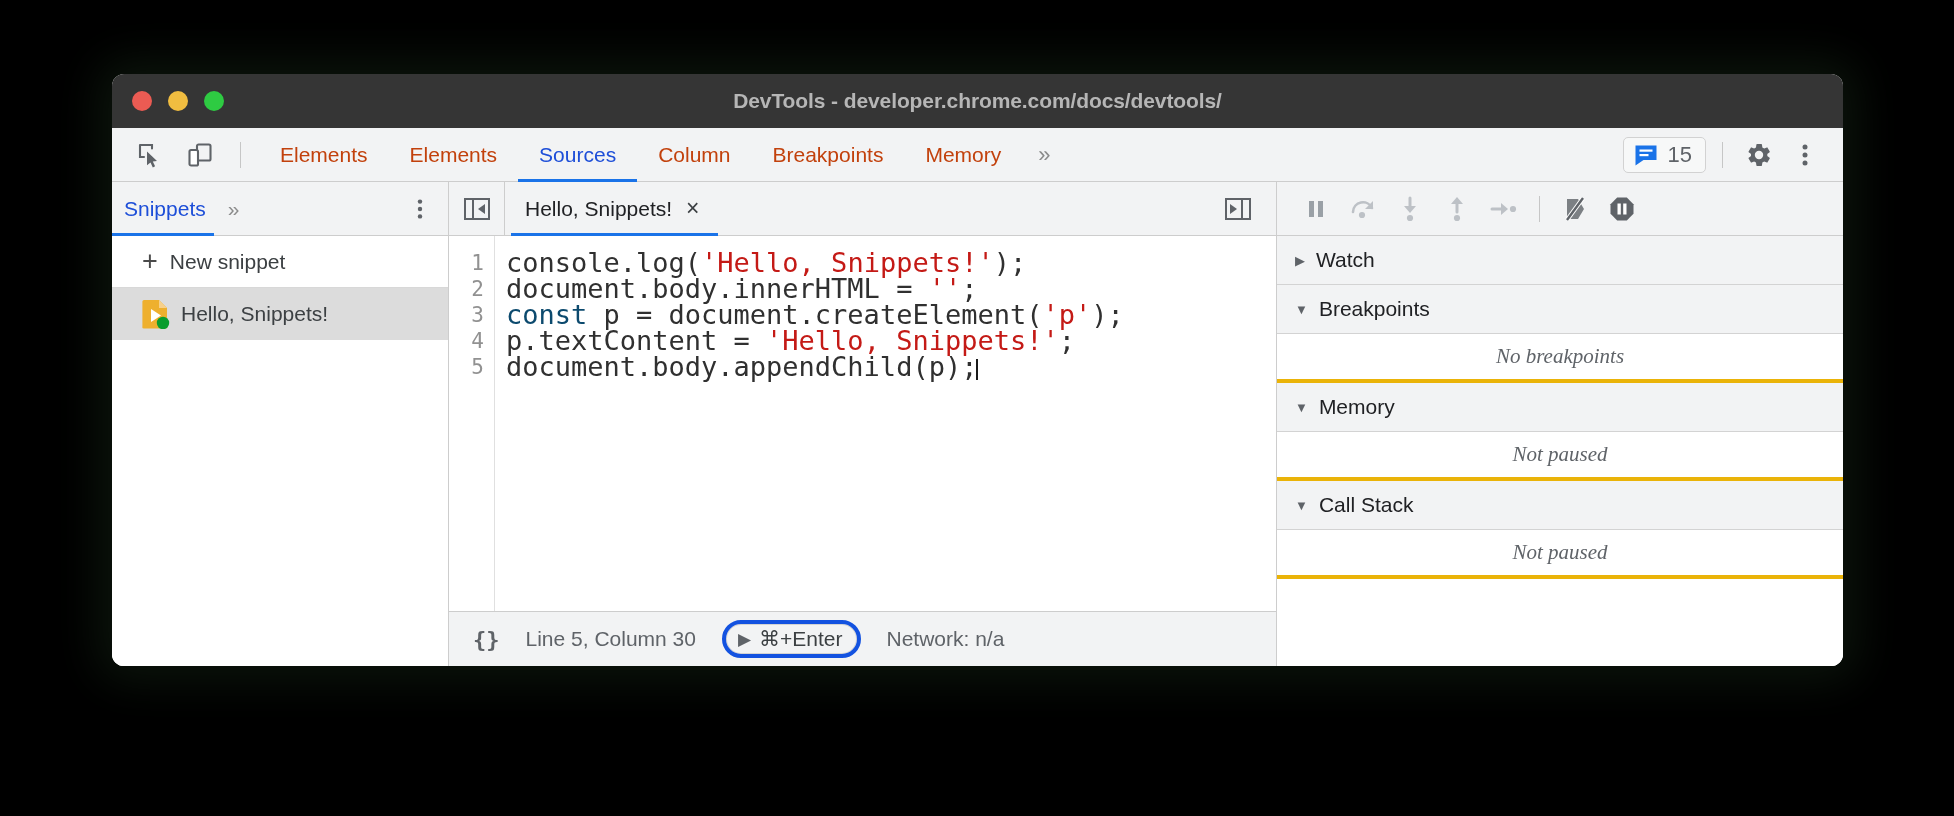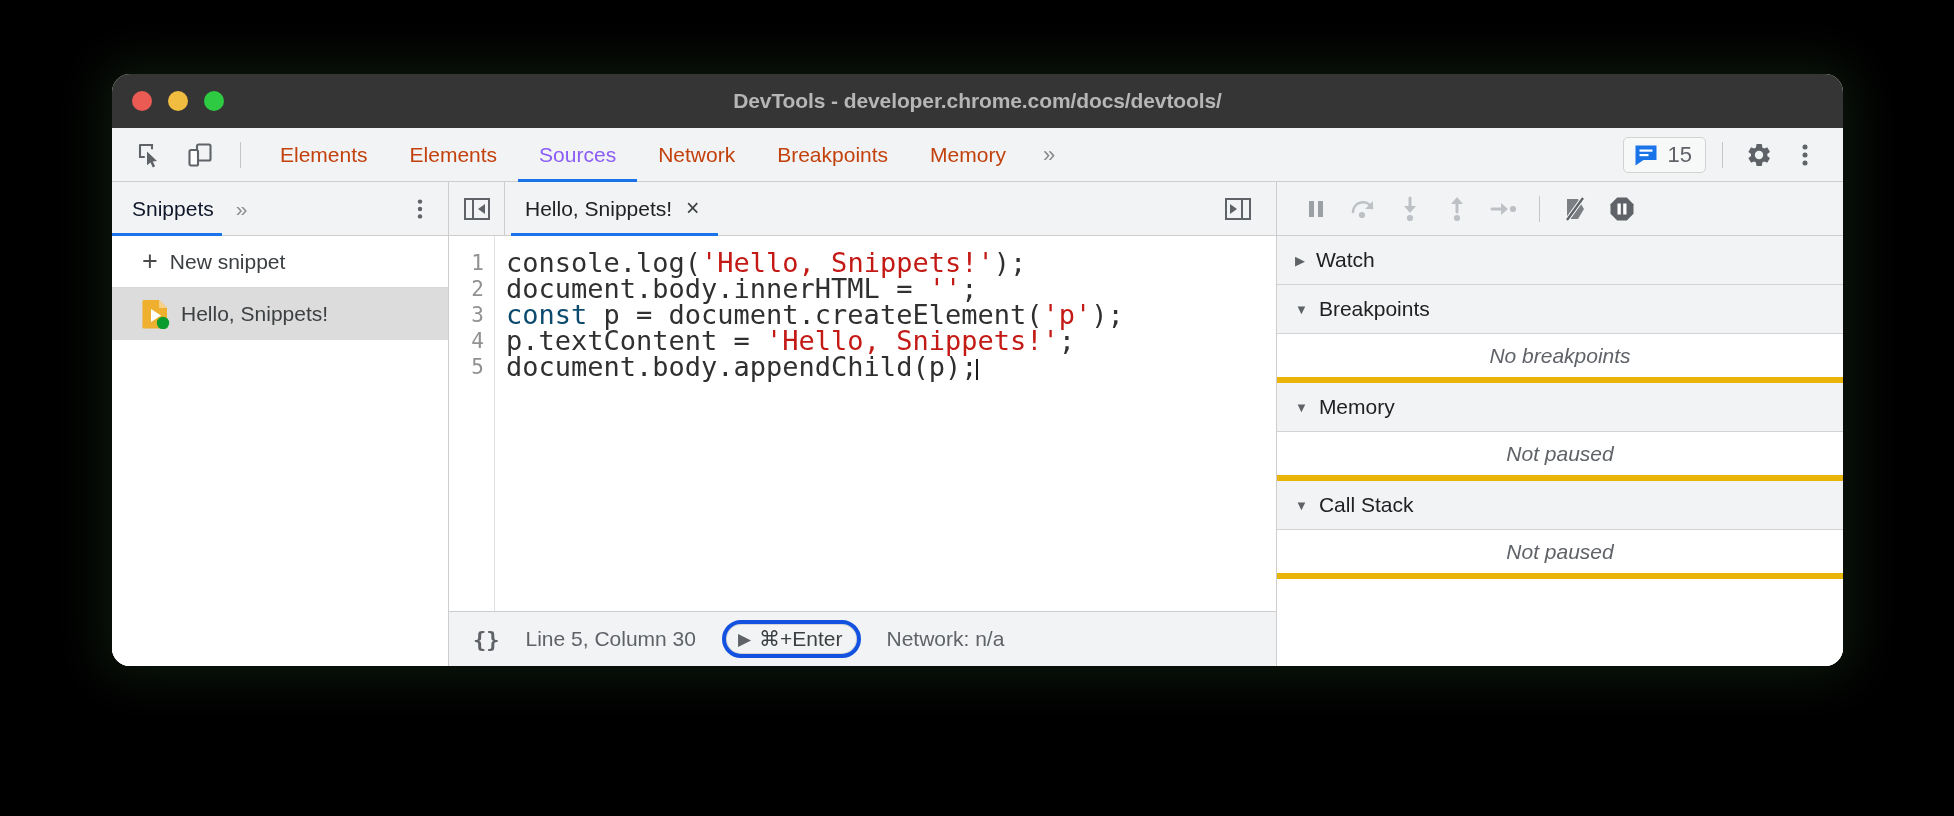--- a/index.html
+++ b/index.html
@@ -11,21 +11,21 @@
     overflow: hidden;
   }
 
   #stage { position: relative; width: 1954px; height: 816px; background: #000; }
 
   
   .window {
     position: absolute;
     left: 112px; top: 74px;
     width: 1731px; height: 592px;
-    border-radius: 18px;
+    border-radius: 12px;
     overflow: hidden;
     background: #fff;
     box-shadow: 0 0 46px 14px rgba(40,70,40,0.30),
                 0 0 16px 4px rgba(0,0,0,0.55);
   }
 
   
   .titlebar {
     height: 54px;
     background: #353535;
@@ -61,21 +61,21 @@
   .tb-sep { width: 1px; height: 26px; background: #c6c6c6; align-self: center; margin: 0 10px; }
 
   .tabs { display: flex; align-items: stretch; margin-left: 8px; }
   .tab {
     display: flex; align-items: center;
     padding: 0 21px;
     font-size: 21px; color: #c2410c;
     position: relative;
     white-space: nowrap;
   }
-  .tab.active { color: #8b5cf6; }
+  .tab.active { color: #1d4ed8; }
   .tab.active::after {
     content: ""; position: absolute; left: 0; right: 0; bottom: -1px;
     height: 3px; background: #1a73e8;
   }
   .tab.chev { padding: 0 16px; color: #8b8b8b; font-size: 22px; }
 
   .tb-right {
     margin-left: auto; display: flex; align-items: center;
     padding-right: 18px; gap: 6px;
   }
@@ -92,22 +92,22 @@
   .body-row { display: flex; height: 484px; background: #fff; }
 
   
   .nav-pane { width: 337px; border-right: 1px solid #cdcdcd; background: #fff; display: flex; flex-direction: column; }
   .nav-tabbar {
     height: 54px; background: #f2f3f4;
     border-bottom: 1px solid #cdcdcd;
     display: flex; align-items: center; position: relative;
   }
   .nav-tab {
-    font-size: 21px; color: #0f172a;
-    padding: 0 16px 0 20px; height: 100%;
+    font-size: 21px; color: #1d4ed8;
+    padding: 0 16px 0 12px; height: 100%;
     display: flex; align-items: center; position: relative;
   }
   .nav-tab::after {
     content: ""; position: absolute; left: 0; right: 8px; bottom: -1px;
     height: 3px; background: #1a73e8;
   }
   .nav-chev { color: #8b8b8b; font-size: 21px; padding: 0 6px; }
   .nav-kebab { margin-left: auto; padding-right: 16px; display: flex; align-items: center; }
 
   .nav-list { flex: 1; }
@@ -201,24 +201,24 @@
 
   .acc-header {
     height: 49px; background: #f2f3f4;
     border-bottom: 1px solid #d3d3d3;
     display: flex; align-items: center; gap: 11px;
     padding-left: 18px;
     font-size: 21px; color: #202124;
   }
   .tri { font-size: 13px; color: #5f6368; line-height: 1; }
   .acc-body {
-    background: #fff; border-bottom: 6px solid #eab308;
+    background: #fff; border-bottom: 4px solid #eab308;
     display: flex; align-items: center; justify-content: center;
     height: 49px;
-    font-size: 21px; font-style: italic; color: #5f6368;
+    font-size: 21px; font-style: italic; color: #5f6368; font-family: Liberation Serif, serif;
   }
 </style>
 </head>
 <body>
 
 <div id="stage">
   <div class="window">
 
     <div class="titlebar">
       <div class="traffic">
@@ -243,21 +243,21 @@
             <rect x="2.5" y="8" width="8.5" height="15.5" rx="1.6" fill="#fff" stroke="#5f6368" stroke-width="2.1"></rect>
           </svg>
         </div>
         <div class="tb-sep"></div>
       </div>
 
       <div class="tabs">
         <div class="tab">Elements</div>
         <div class="tab">Elements</div>
         <div class="tab active">Sources</div>
-        <div class="tab">Network</div>
+        <div class="tab">Column</div>
         <div class="tab">Breakpoints</div>
         <div class="tab">Memory</div>
         <div class="tab chev">»</div>
       </div>
 
       <div class="tb-right">
         <div class="msg-pill">
           <svg width="26" height="26" viewBox="0 0 26 26">
             <path d="M2.5 3.5h21v14.5h-13l-8 5.5z" fill="#1a73e8"></path>
             <rect x="6.5" y="7.5" width="13" height="2.2" fill="#fff"></rect>

